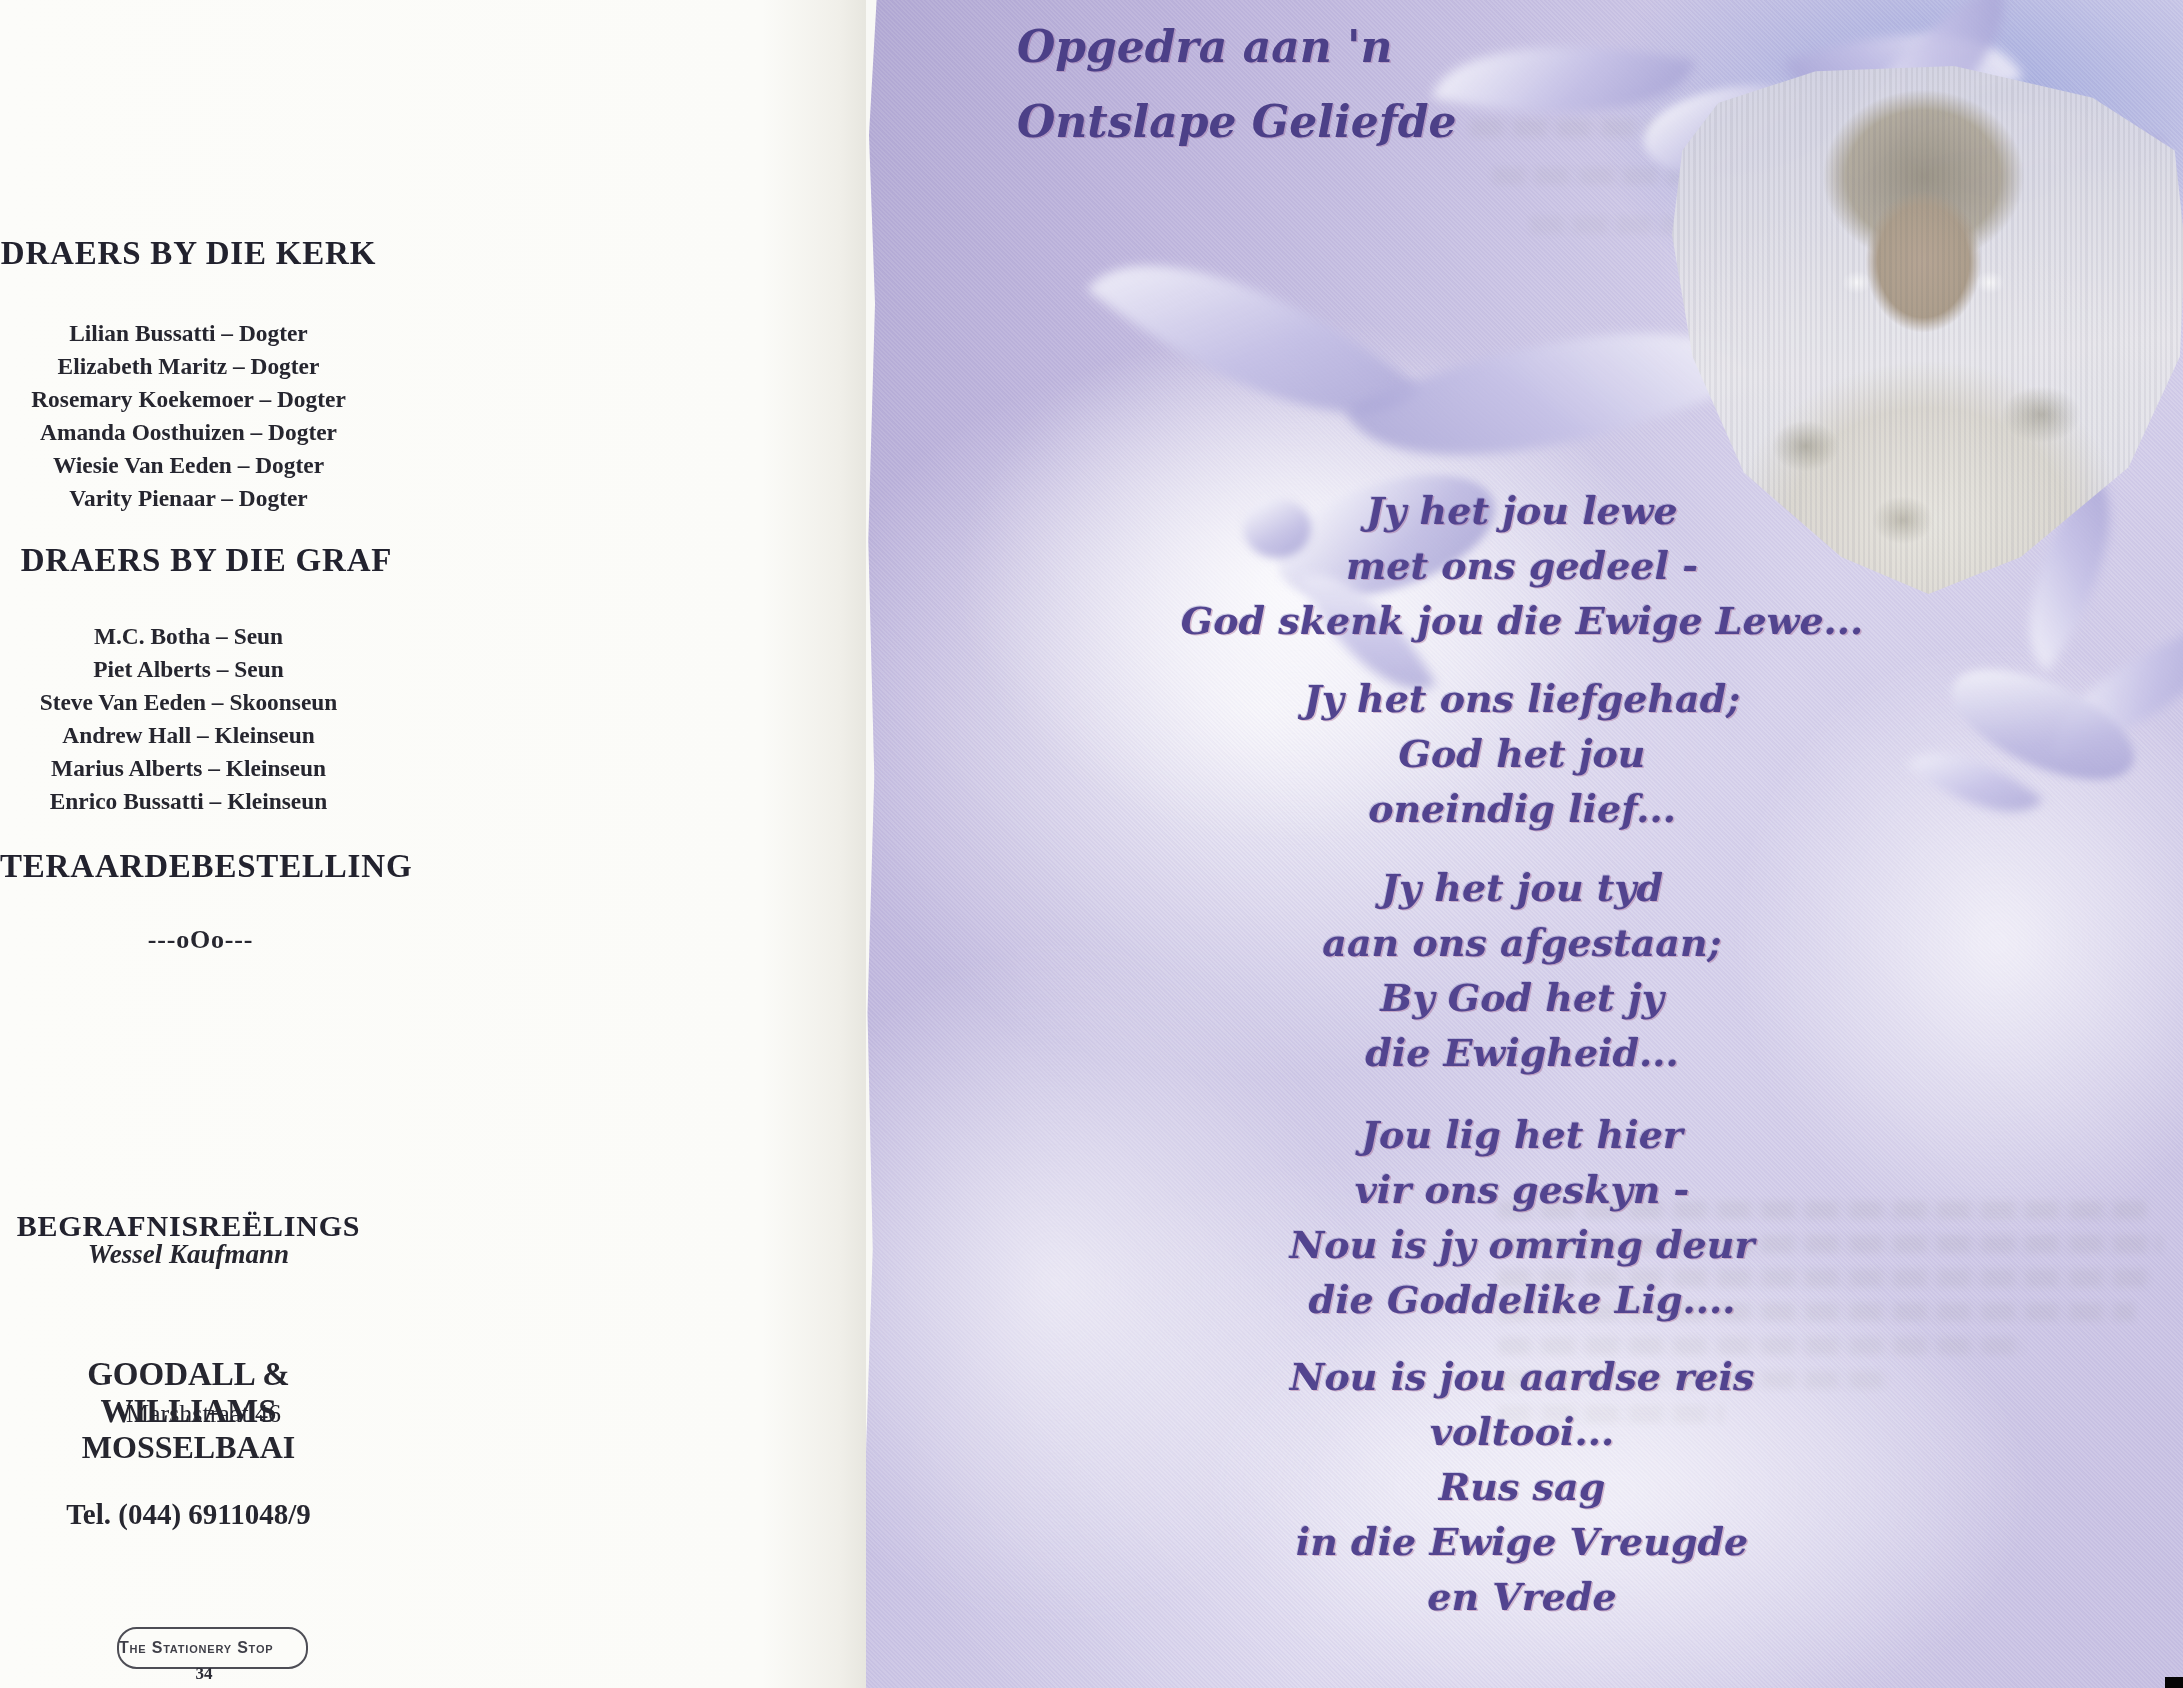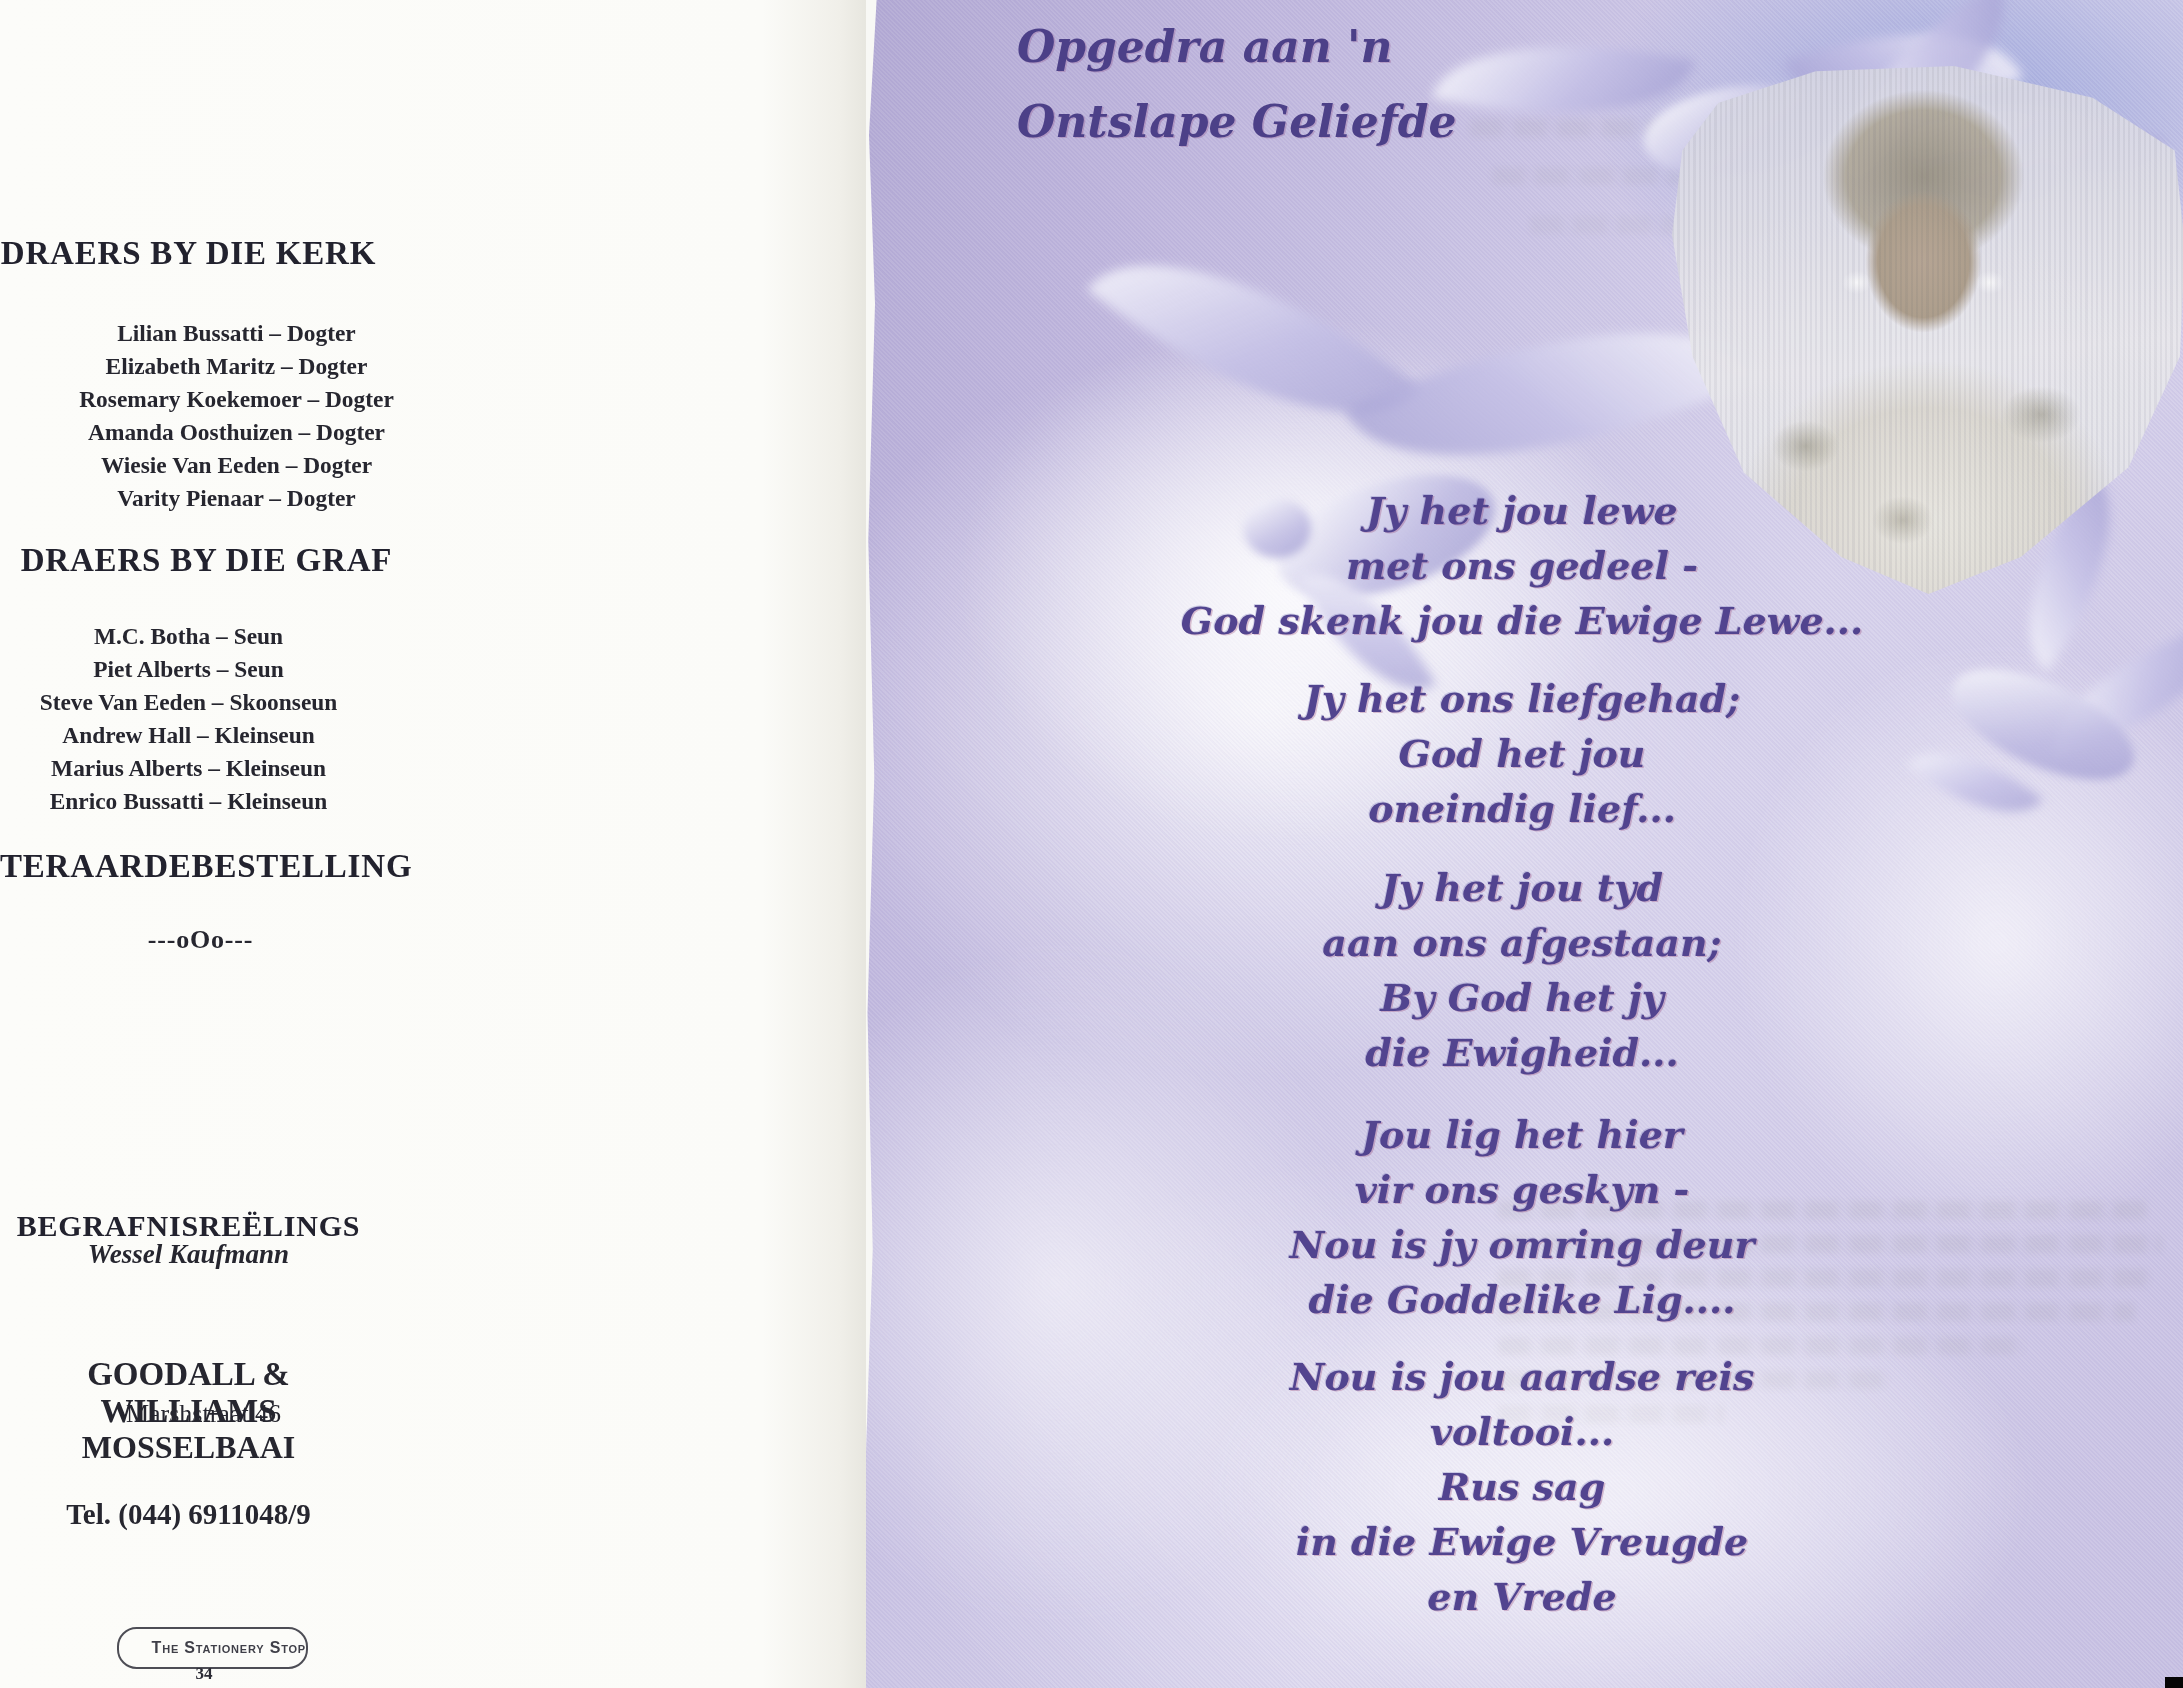--- a/index.html
+++ b/index.html
@@ -11,21 +11,21 @@
   .lp-block{position:absolute;left:0;width:377px;text-align:center;color:#26262f;}
   .lp-title{font-weight:bold;font-size:33px;letter-spacing:0.8px;color:#22222e;}
   .lp-names{font-weight:bold;font-size:23.4px;line-height:33px;color:#26262f;}
   .lp-italic{font-style:italic;font-weight:bold;font-size:27px;}
   .lp-firm{font-weight:bold;font-size:33px;}
   .lp-addr{font-size:26px;padding-left:15px;}
   .lp-city{font-weight:bold;font-size:32px;}
   .lp-tel{font-weight:bold;font-size:29px;}
   .lp-divider{font-weight:bold;font-size:26px;letter-spacing:0.8px;}
   .logo-pill{position:absolute;left:117px;top:1627px;width:187px;height:38px;
-    border:2.3px solid #4d4d55;border-radius:19.6px;display:flex;align-items:center;justify-content:flex-end;
+    border:2.3px solid #4d4d55;border-radius:19.6px;display:flex;align-items:center;justify-content:flex-start;
     font-family:"Liberation Sans", sans-serif;font-variant:small-caps;font-weight:bold;
     font-size:16px;letter-spacing:0.8px;color:#3f3f48;background:#fcfcf9;}
   .page-num{position:absolute;left:174px;top:1664px;width:60px;text-align:center;
     font-weight:bold;font-size:17px;color:#2c2c36;}
   
   .right-page{position:absolute;left:866px;top:0;width:1317px;height:1688px;
     background:
       radial-gradient(ellipse 528px 339px at 83% 7%, rgba(122,142,210,0.60), rgba(122,142,210,0) 70%),
       radial-gradient(ellipse 679px 528px at 30% 42%, rgba(255,255,255,0.75), rgba(255,255,255,0) 70%),
       radial-gradient(ellipse 754px 453px at 45% 88%, rgba(255,255,255,0.45), rgba(255,255,255,0) 75%),
@@ -67,21 +67,21 @@
 </style>
 </head>
 <body>
 
 <div class="sheet">
 
   <div class="left-page">
 
     <div class="lp-block lp-title" style="top:235px;">DRAERS BY DIE KERK</div>
 
-    <div class="lp-block lp-names" style="top:317px;padding-left:48px;">
+    <div class="lp-block lp-names" style="top:317px;">
       <div>Lilian Bussatti – Dogter</div>
       <div>Elizabeth Maritz – Dogter</div>
       <div>Rosemary Koekemoer – Dogter</div>
       <div>Amanda Oosthuizen – Dogter</div>
       <div>Wiesie Van Eeden – Dogter</div>
       <div>Varity Pienaar – Dogter</div>
     </div>
 
     <div class="lp-block lp-title" style="top:542px;padding-left:18px;">DRAERS BY DIE GRAF</div>
 

